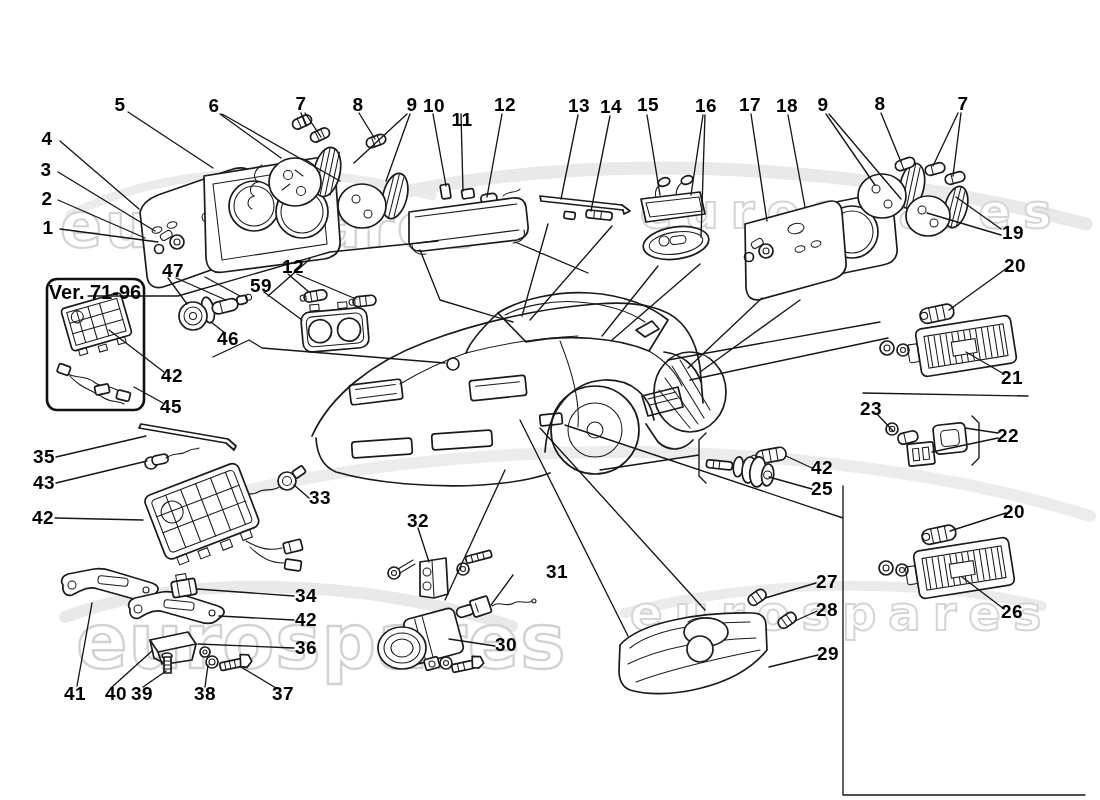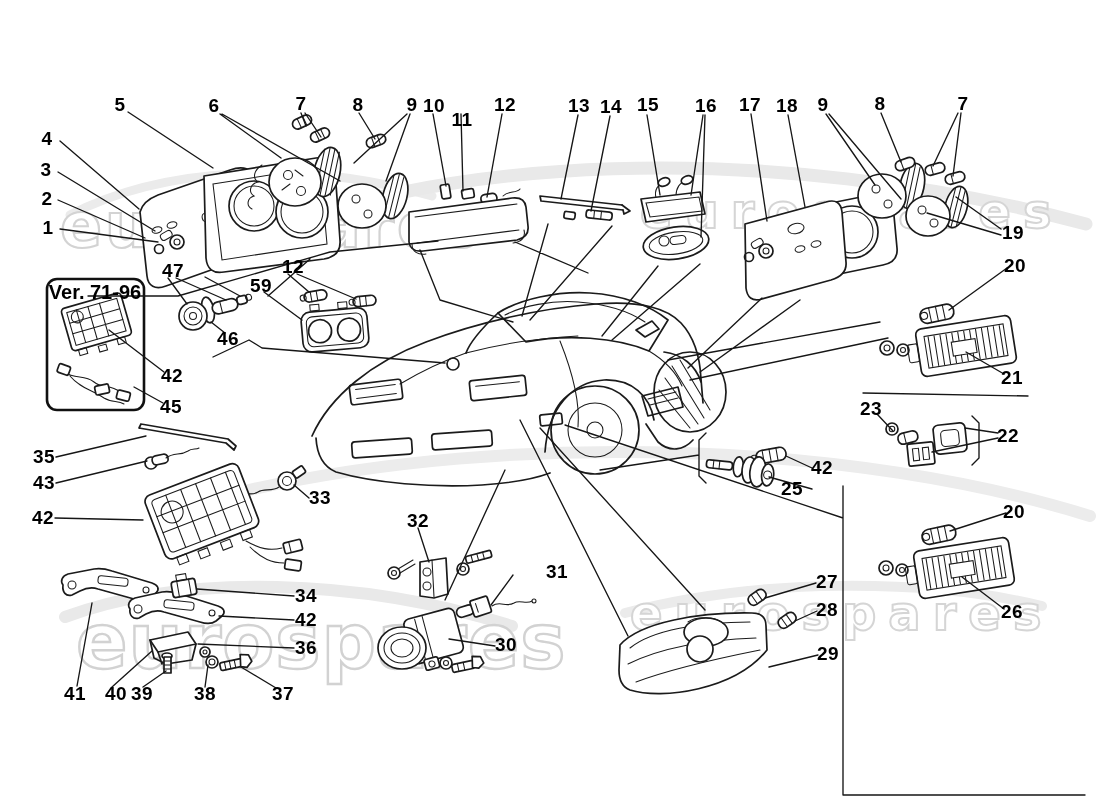--- a/index.html
+++ b/index.html
@@ -589,21 +589,21 @@
       <div class="plabel" style="left: 47px; top: 139px;">4</div>
       <div class="plabel" style="left: 46px; top: 170px;">3</div>
       <div class="plabel" style="left: 47px; top: 199px;">2</div>
       <div class="plabel" style="left: 48px; top: 228px;">1</div>
       <div class="plabel" style="left: 1013px; top: 233px;">19</div>
       <div class="plabel" style="left: 1015px; top: 266px;">20</div>
       <div class="plabel" style="left: 1012px; top: 378px;">21</div>
       <div class="plabel" style="left: 871px; top: 409px;">23</div>
       <div class="plabel" style="left: 1008px; top: 436px;">22</div>
       <div class="plabel" style="left: 822px; top: 468px;">42</div>
-      <div class="plabel" style="left: 792px; top: 489px;">25</div>
+      <div class="plabel" style="left: 822px; top: 489px;">25</div>
       <div class="plabel" style="left: 1014px; top: 512px;">20</div>
       <div class="plabel" style="left: 1012px; top: 612px;">26</div>
       <div class="plabel" style="left: 827px; top: 582px;">27</div>
       <div class="plabel" style="left: 827px; top: 610px;">28</div>
       <div class="plabel" style="left: 828px; top: 654px;">29</div>
       <div class="plabel" style="left: 173px; top: 271px;">47</div>
       <div class="plabel" style="left: 293px; top: 267px;">12</div>
       <div class="plabel" style="left: 261px; top: 286px;">59</div>
       <div class="plabel" style="left: 228px; top: 339px;">46</div>
       <div class="plabel" style="left: 172px; top: 376px;">42</div>

